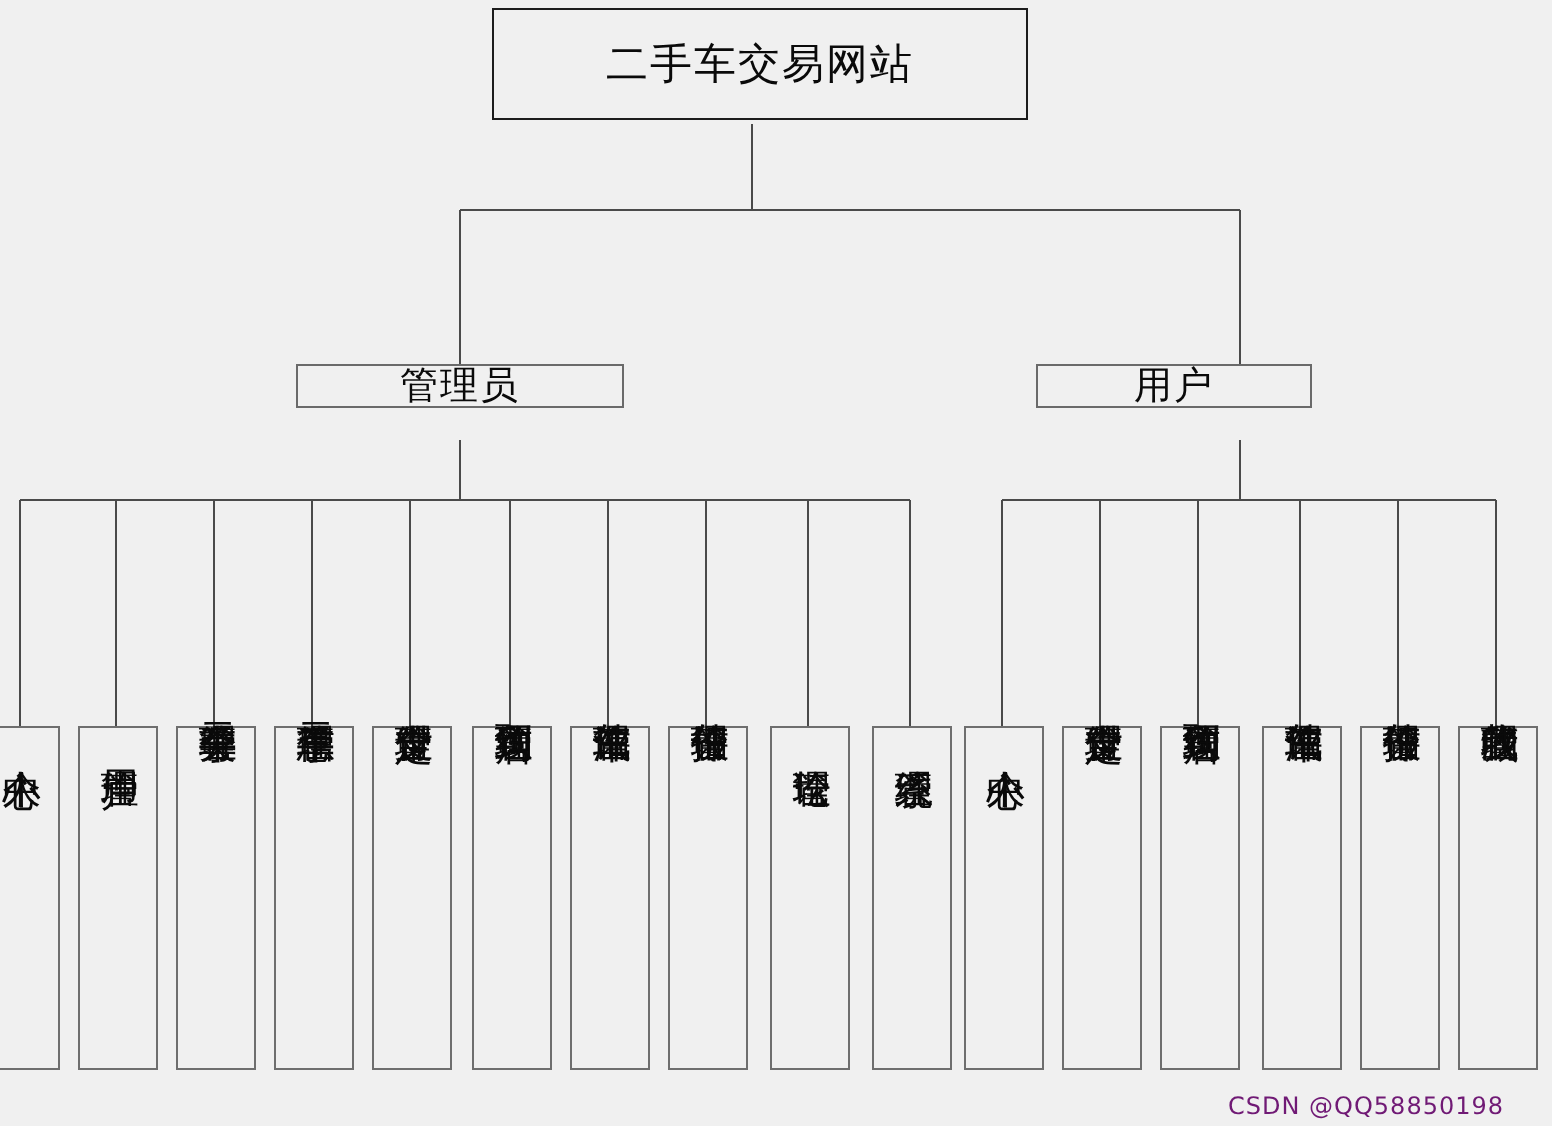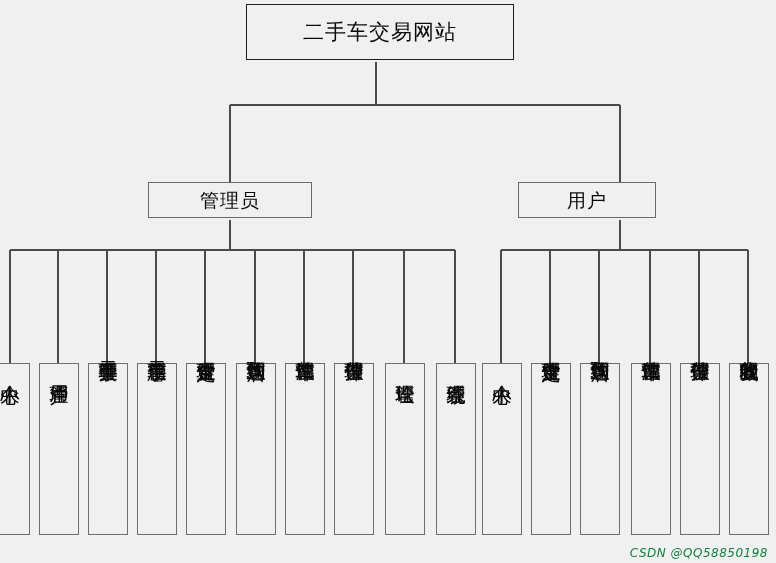--- a/index.html
+++ b/index.html
@@ -45,21 +45,21 @@
     height: 56px;
     border-color: #1c1c1c;
   }
   .node.root .label {
     font-size: 21px;
     letter-spacing: 1px;
     line-height: 1;
     white-space: nowrap;
   }
   .node.level2 {
-    height: 36px;
+    height: 22px;
     border-color: #6a6a6a;
   }
   .node.level2 .label {
     font-size: 19px;
     letter-spacing: 1px;
     line-height: 1;
     white-space: nowrap;
   }
   .node.admin-node { left: 148px; top: 182px; width: 164px; }
   .node.user-node  { left: 518px; top: 182px; width: 138px; }
@@ -85,28 +85,27 @@
     line-height: 1.04;
     letter-spacing: 0px;
     white-space: nowrap;
     text-align: left;
   }
   .leaf.len4 .vlabel { top: 6px; }
   .leaf.len6 .vlabel { top: -17px; }
 
   .watermark {
     position: absolute;
-    right: 8px;
+    right: 24px;
     bottom: 3px;
     font-size: 12px;
-    color: #15803d;
+    color: #701a75;
     letter-spacing: 0.5px;
     white-space: nowrap;
     z-index: 3;
-    font-style: italic;
   }
 </style>
 </head>
 <body>
 
 <div id="diagram-root">
 
   <svg class="connectors" viewBox="0 0 776 563" xmlns="http://www.w3.org/2000/svg">
     <g stroke="#4a4a4a" stroke-width="1.4" fill="none" shape-rendering="crispEdges">
 

